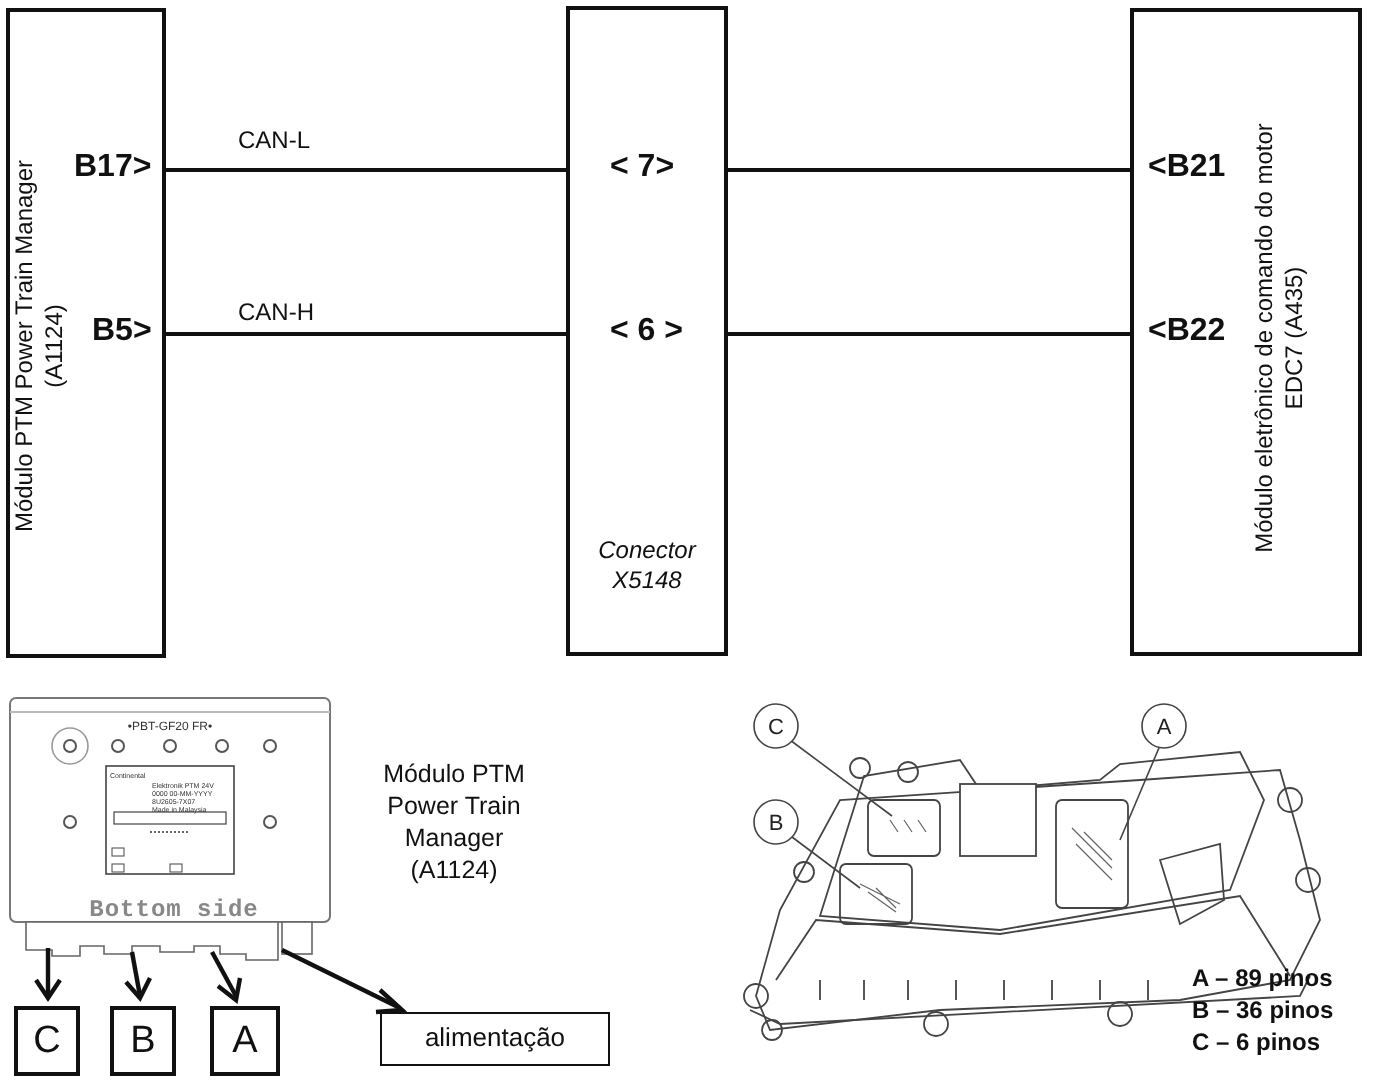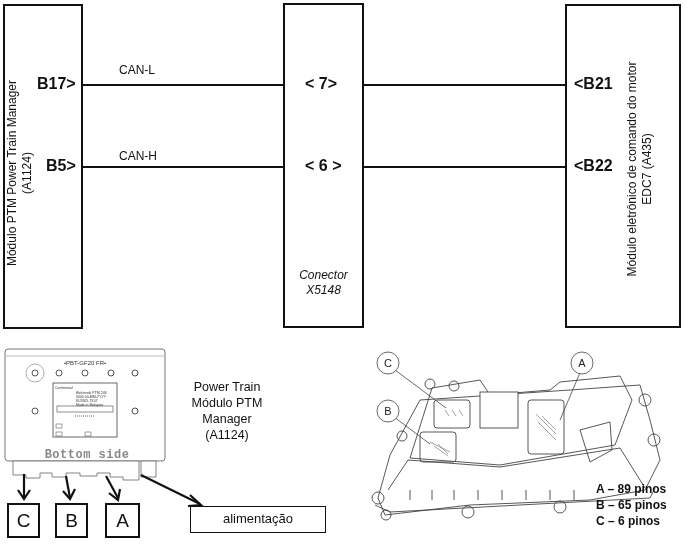--- a/index.html
+++ b/index.html
@@ -90,25 +90,25 @@
     <line x1="106" y1="136" x2="118" y2="158"></line>
       <polyline points="109,153 118,160 120,149"></polyline>
     <line x1="141" y1="135" x2="200" y2="164"></line>
       <polyline points="190,155 201,165 188,166"></polyline>
   </g>
 </svg>
 
 <div class="lbl" style="left:7px;top:503px;width:33px;height:35px;line-height:31px;">C</div>
 <div class="lbl" style="left:55px;top:503px;width:33px;height:35px;line-height:31px;">B</div>
 <div class="lbl" style="left:105px;top:503px;width:35px;height:35px;line-height:31px;">A</div>
-<div class="lbl" style="left:190px;top:506px;width:136px;height:27px;line-height:23px;font-size:13px;border-width:1.5px;">alimentação</div>
+<div class="lbl" style="left:190px;top:506px;width:115px;height:27px;line-height:23px;font-size:13px;border-width:1.5px;">alimentação</div>
 
 <div class="cap" style="left:178px;top:379px;width:98px;">
+  <div>Módulo PTM</div>
   <div>Power Train</div>
-  <div>Módulo PTM</div>
   <div>Manager</div>
   <div>(A1124)</div>
 </div>
 
 <svg style="left:350px;top:340px;" width="341" height="206">
   <g fill="none" stroke="#444" stroke-width="0.9">
 
     <path d="M28 158 L40 115 L70 60 L220 50 L290 45 L300 80 L310 120 L295 150 L240 160 L120 165 L35 175 Z"></path>
     <path d="M25 165 L40 172 L300 158 L305 148"></path>
 
@@ -154,15 +154,15 @@
     <circle cx="38" cy="71" r="11"></circle>
     <circle cx="232" cy="23" r="11"></circle>
   </g>
   <text class="callout" x="38" y="27" font-size="11" text-anchor="middle" fill="#222" font-family="Liberation Sans, sans-serif">C</text>
   <text class="callout" x="38" y="75" font-size="11" text-anchor="middle" fill="#222" font-family="Liberation Sans, sans-serif">B</text>
   <text class="callout" x="232" y="27" font-size="11" text-anchor="middle" fill="#222" font-family="Liberation Sans, sans-serif">A</text>
 </svg>
 
 <div class="pins-list" style="left:596px;top:481px;">
   <div>A – 89 pinos</div>
-  <div>B – 65 pinos</div>
+  <div>B – 36 pinos</div>
   <div>C – 6 pinos</div>
 </div>
 
 </body></html>

